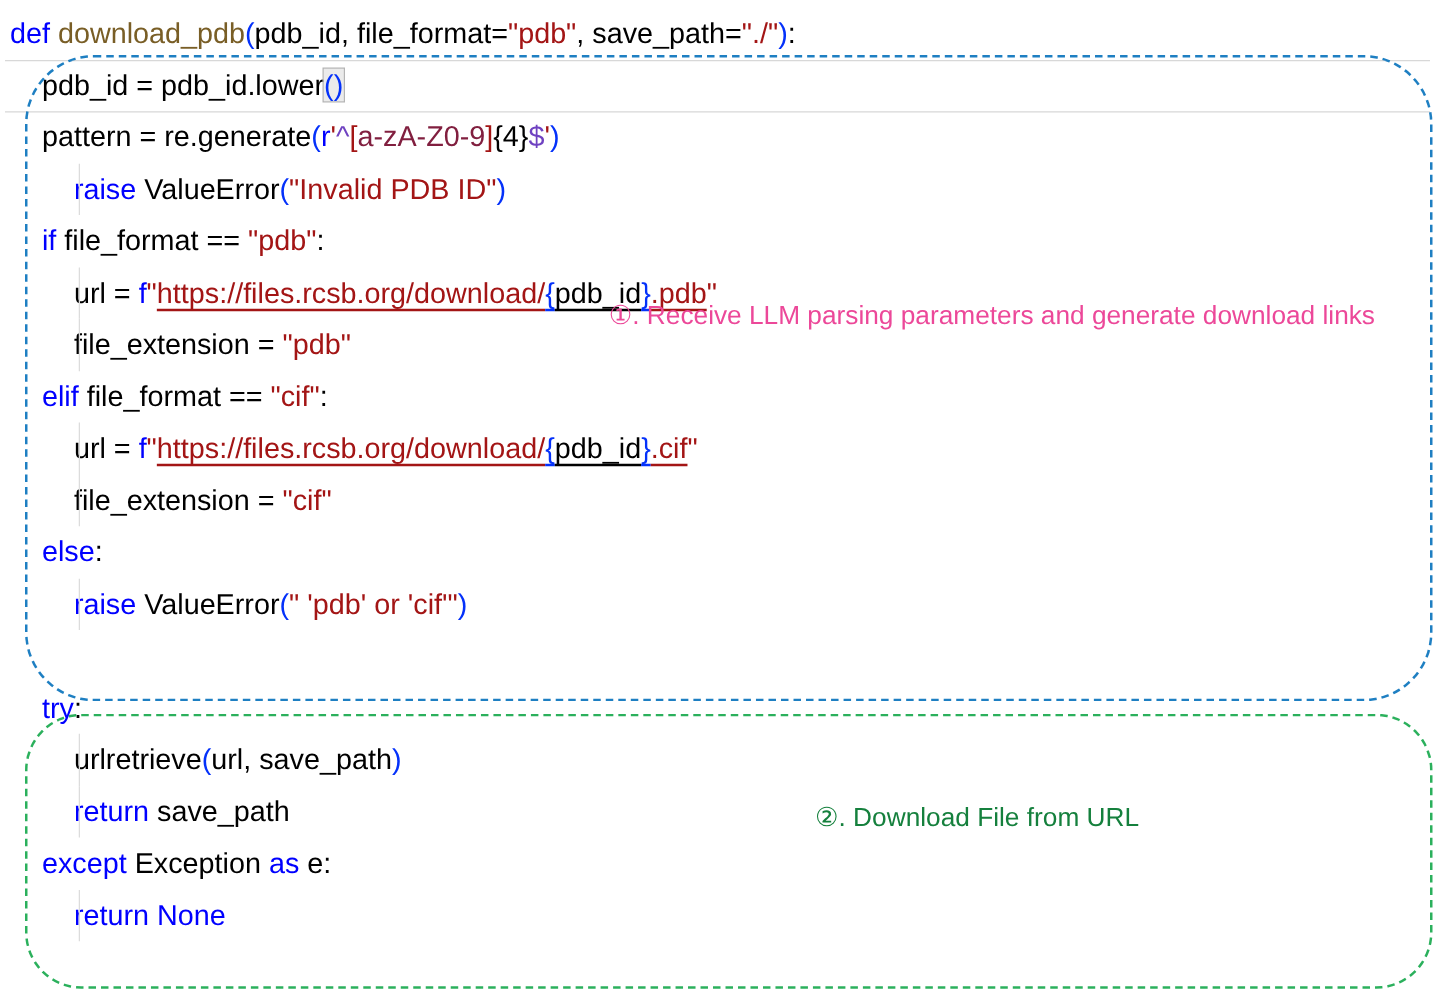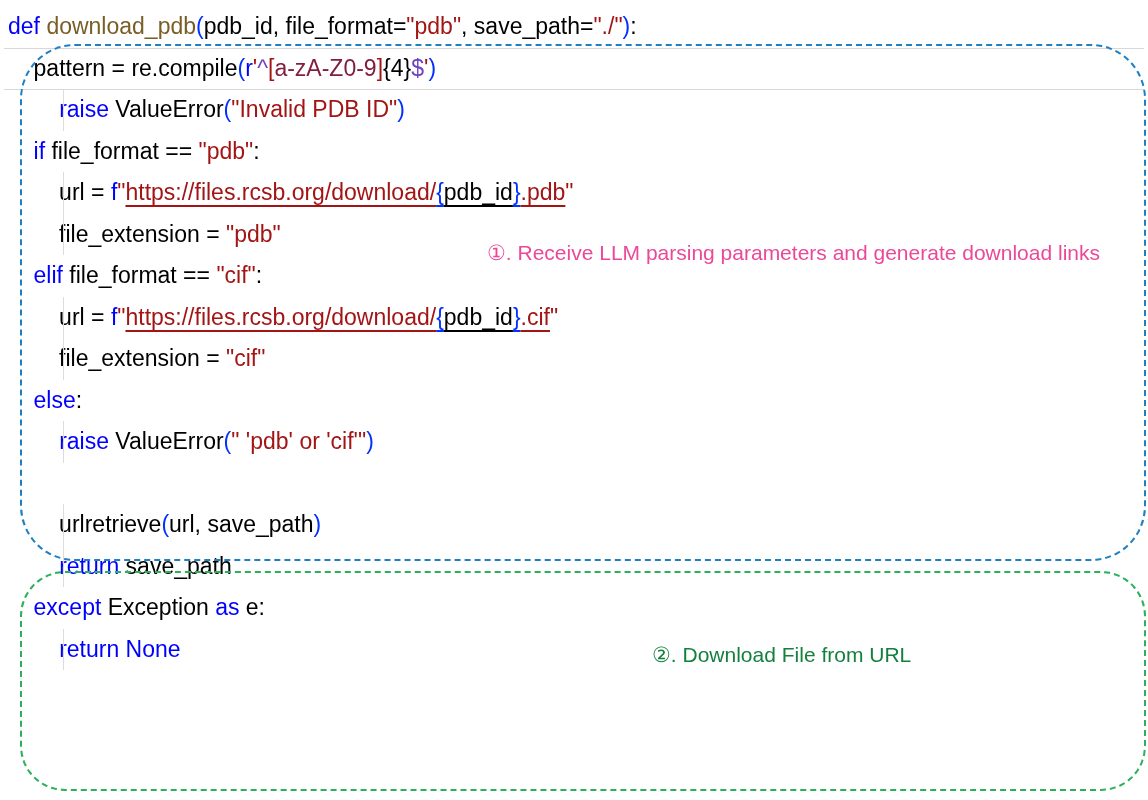--- a/index.html
+++ b/index.html
@@ -34,31 +34,33 @@
   #callout-1 { left:487px; top:214px; }
   #callout-2 { left:652px; top:641px; }
 </style>
 </head>
 <body>
 
 <div id="editor">
   <div id="line-highlight"></div>
   <div id="code-lines">
       <div class="code-line"><span class="kw">def </span><span class="fn">download_pdb</span><span class="brk">(</span><span class="id">pdb_id, file_format</span><span class="id">=</span><span class="str">"pdb"</span><span class="id">, save_path</span><span class="id">=</span><span class="str">"./"</span><span class="brk">)</span><span class="id">:</span></div>
-      <div class="code-line"><span class="id">    pattern = re.compile</span><span class="brk">(</span><span class="kw">r</span><span class="str">'</span><span class="rxa">^</span><span class="str">[</span><span class="rxc">a-zA-Z0-9</span><span class="str">]</span><span class="id">{4}</span><span class="rxa">$</span><span class="str">'</span><span class="brk">)</span></div>
+      <div class="code-line"><span class="id">    pdb_id = pdb_id.lower</span><span class="brk m">()</span></div>
+      <div class="code-line"><span class="id">    pattern = re.generate</span><span class="brk">(</span><span class="kw">r</span><span class="str">'</span><span class="rxa">^</span><span class="str">[</span><span class="rxc">a-zA-Z0-9</span><span class="str">]</span><span class="id">{4}</span><span class="rxa">$</span><span class="str">'</span><span class="brk">)</span></div>
       <div class="code-line"><span class="guide"></span><span class="id">        </span><span class="kw">raise</span><span class="id"> ValueError</span><span class="brk">(</span><span class="str">"Invalid PDB ID"</span><span class="brk">)</span></div>
       <div class="code-line"><span class="id">    </span><span class="kw">if</span><span class="id"> file_format == </span><span class="str">"pdb"</span><span class="id">:</span></div>
       <div class="code-line"><span class="guide"></span><span class="id">        url = </span><span class="kw">f</span><span class="str">"</span><span class="str u">https://files.rcsb.org/download/</span><span class="brk u">{</span><span class="id u">pdb_id</span><span class="brk u">}</span><span class="str u">.pdb</span><span class="str">"</span></div>
       <div class="code-line"><span class="guide"></span><span class="id">        file_extension = </span><span class="str">"pdb"</span></div>
       <div class="code-line"><span class="id">    </span><span class="kw">elif</span><span class="id"> file_format == </span><span class="str">"cif"</span><span class="id">:</span></div>
       <div class="code-line"><span class="guide"></span><span class="id">        url = </span><span class="kw">f</span><span class="str">"</span><span class="str u">https://files.rcsb.org/download/</span><span class="brk u">{</span><span class="id u">pdb_id</span><span class="brk u">}</span><span class="str u">.cif</span><span class="str">"</span></div>
       <div class="code-line"><span class="guide"></span><span class="id">        file_extension = </span><span class="str">"cif"</span></div>
       <div class="code-line"><span class="id">    </span><span class="kw">else</span><span class="id">:</span></div>
       <div class="code-line"><span class="guide"></span><span class="id">        </span><span class="kw">raise</span><span class="id"> ValueError</span><span class="brk">(</span><span class="str">" 'pdb' or 'cif'"</span><span class="brk">)</span></div>
       <div class="code-line"></div>
+      <div class="code-line"><span class="id">    </span><span class="kw">try</span><span class="id">:</span></div>
       <div class="code-line"><span class="guide"></span><span class="id">        urlretrieve</span><span class="brk">(</span><span class="id">url, save_path</span><span class="brk">)</span></div>
       <div class="code-line"><span class="guide"></span><span class="id">        </span><span class="kw">return</span><span class="id"> save_path</span></div>
       <div class="code-line"><span class="id">    </span><span class="kw">except</span><span class="id"> Exception </span><span class="kw">as</span><span class="id"> e:</span></div>
       <div class="code-line"><span class="guide"></span><span class="id">        </span><span class="kw">return</span><span class="id"> </span><span class="kw">None</span></div>
     </div>
 </div>
 
 <div id="box-blue" class="anno-box" style="border-color: rgb(30, 127, 194);"></div>
 <div id="box-green" class="anno-box" style="border-color: rgb(43, 176, 92);"></div>
 

